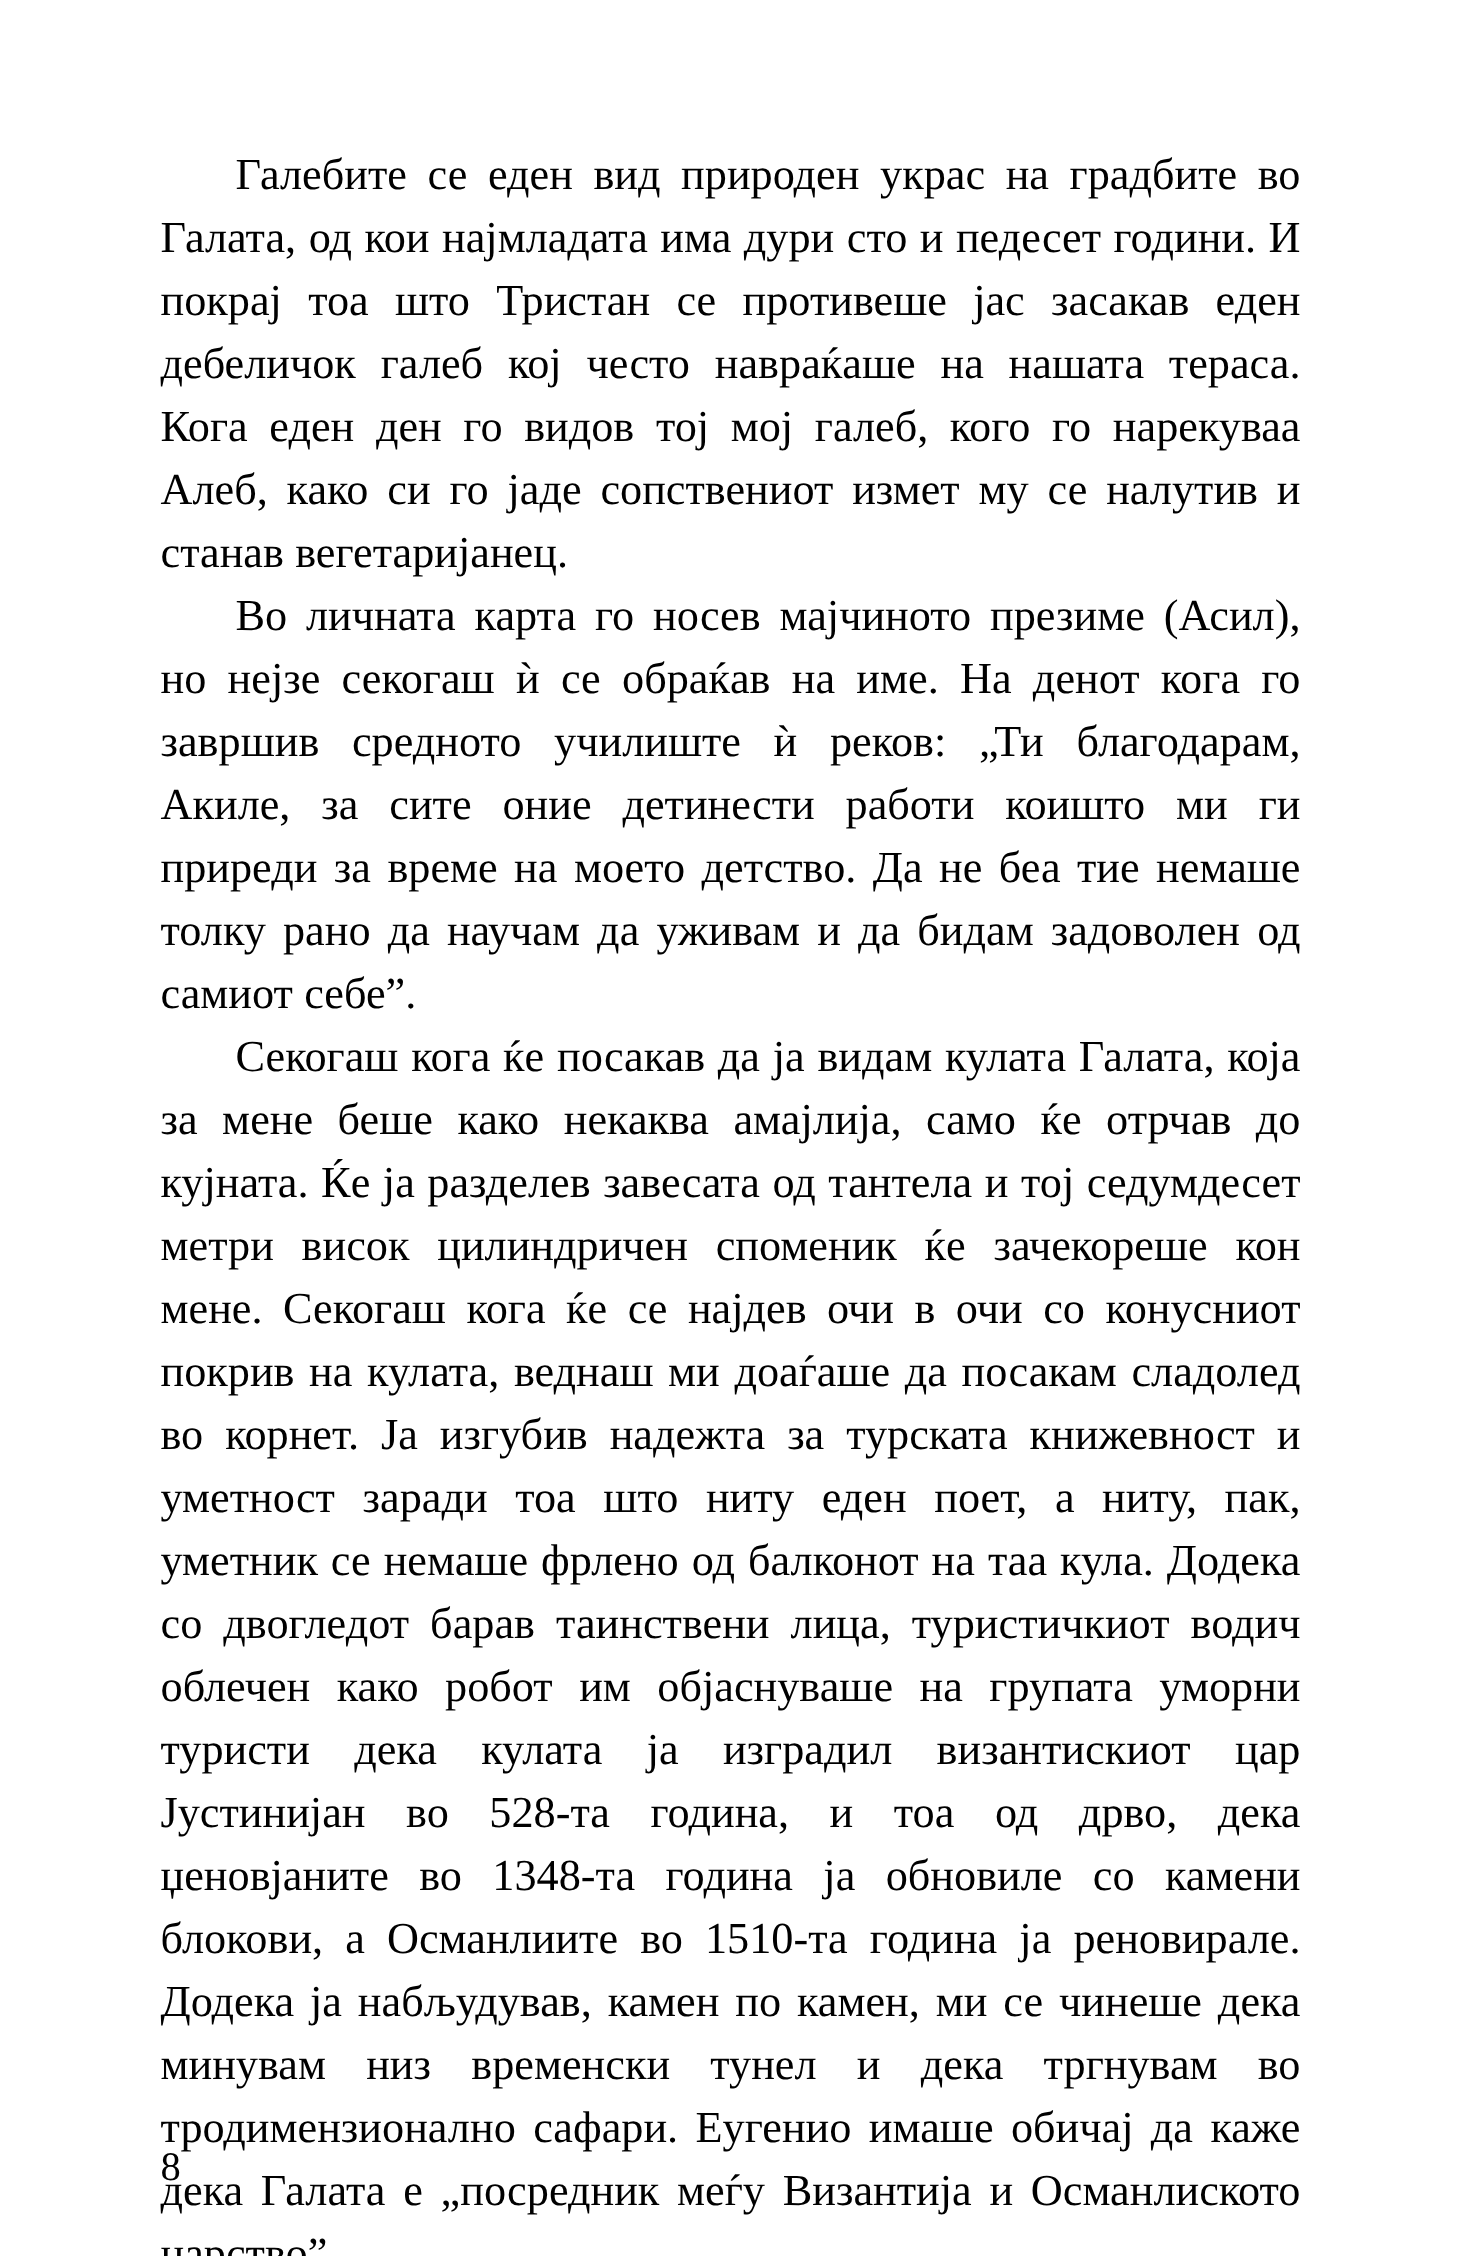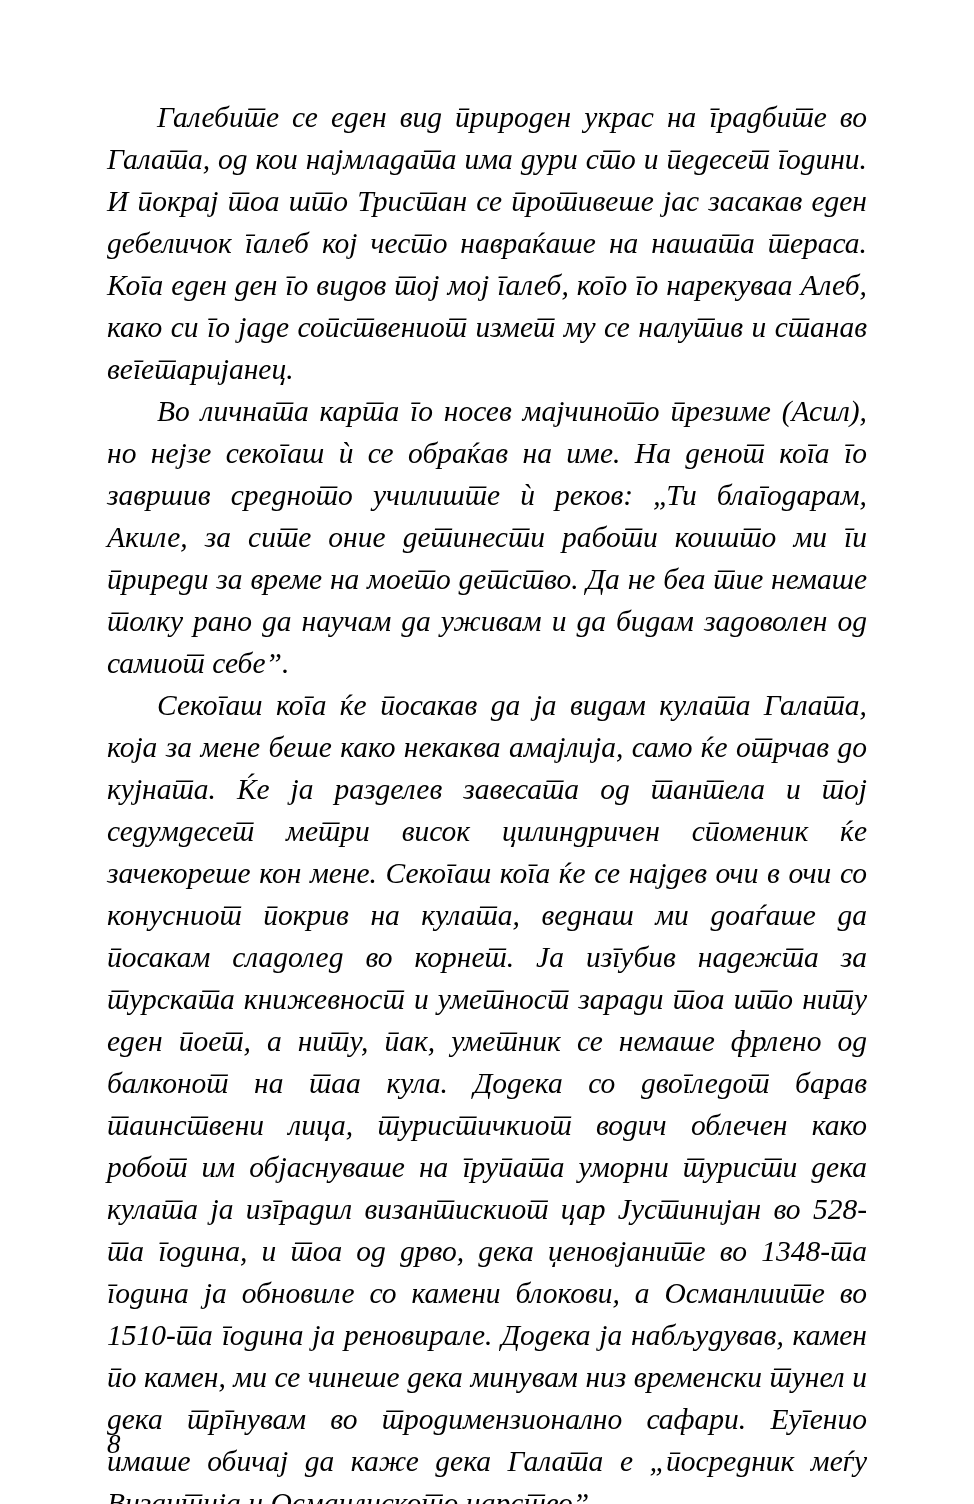--- a/index.html
+++ b/index.html
@@ -9,21 +9,20 @@
     background: #ffffff;
   }
 
   .page {
     position: relative;
     width: 974px;
     height: 1504px;
     background: #ffffff;
     box-sizing: border-box;
     overflow: hidden;
-    font-style: italic;
   }
 
   .text-column {
     position: absolute;
     left: 107px;
     top: 96px;
     width: 760px;
   }
 
   .para {

